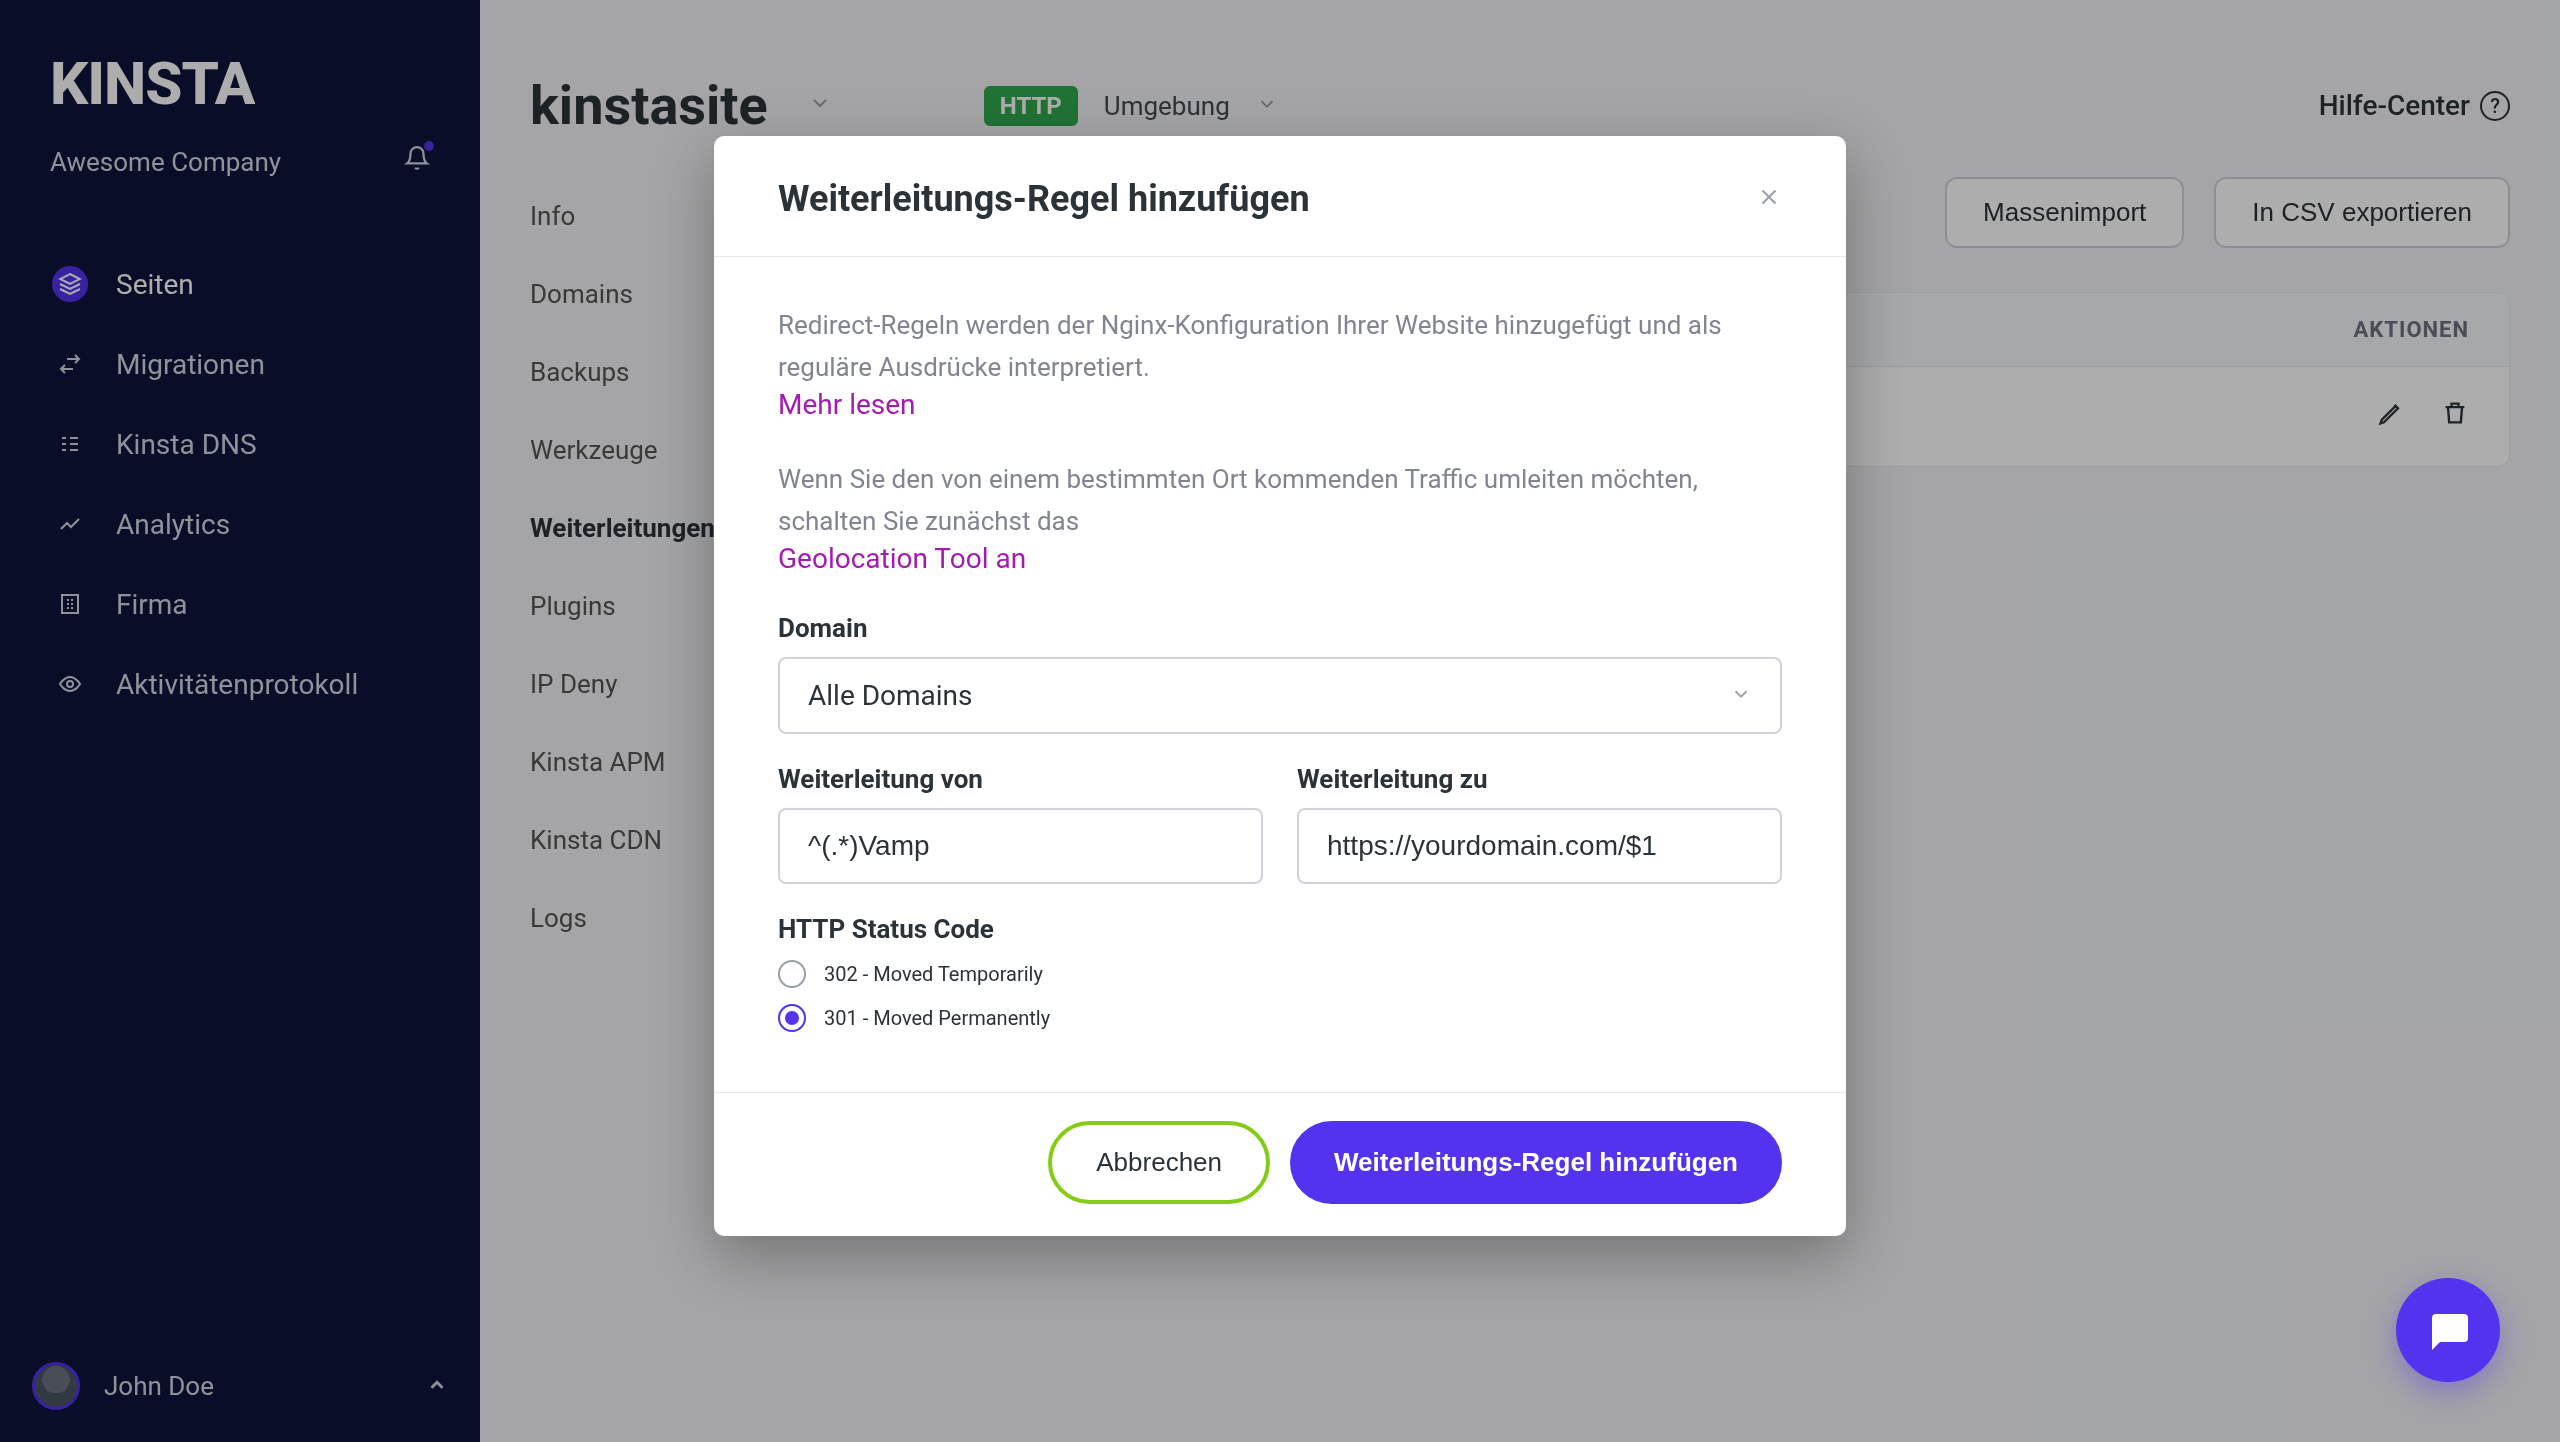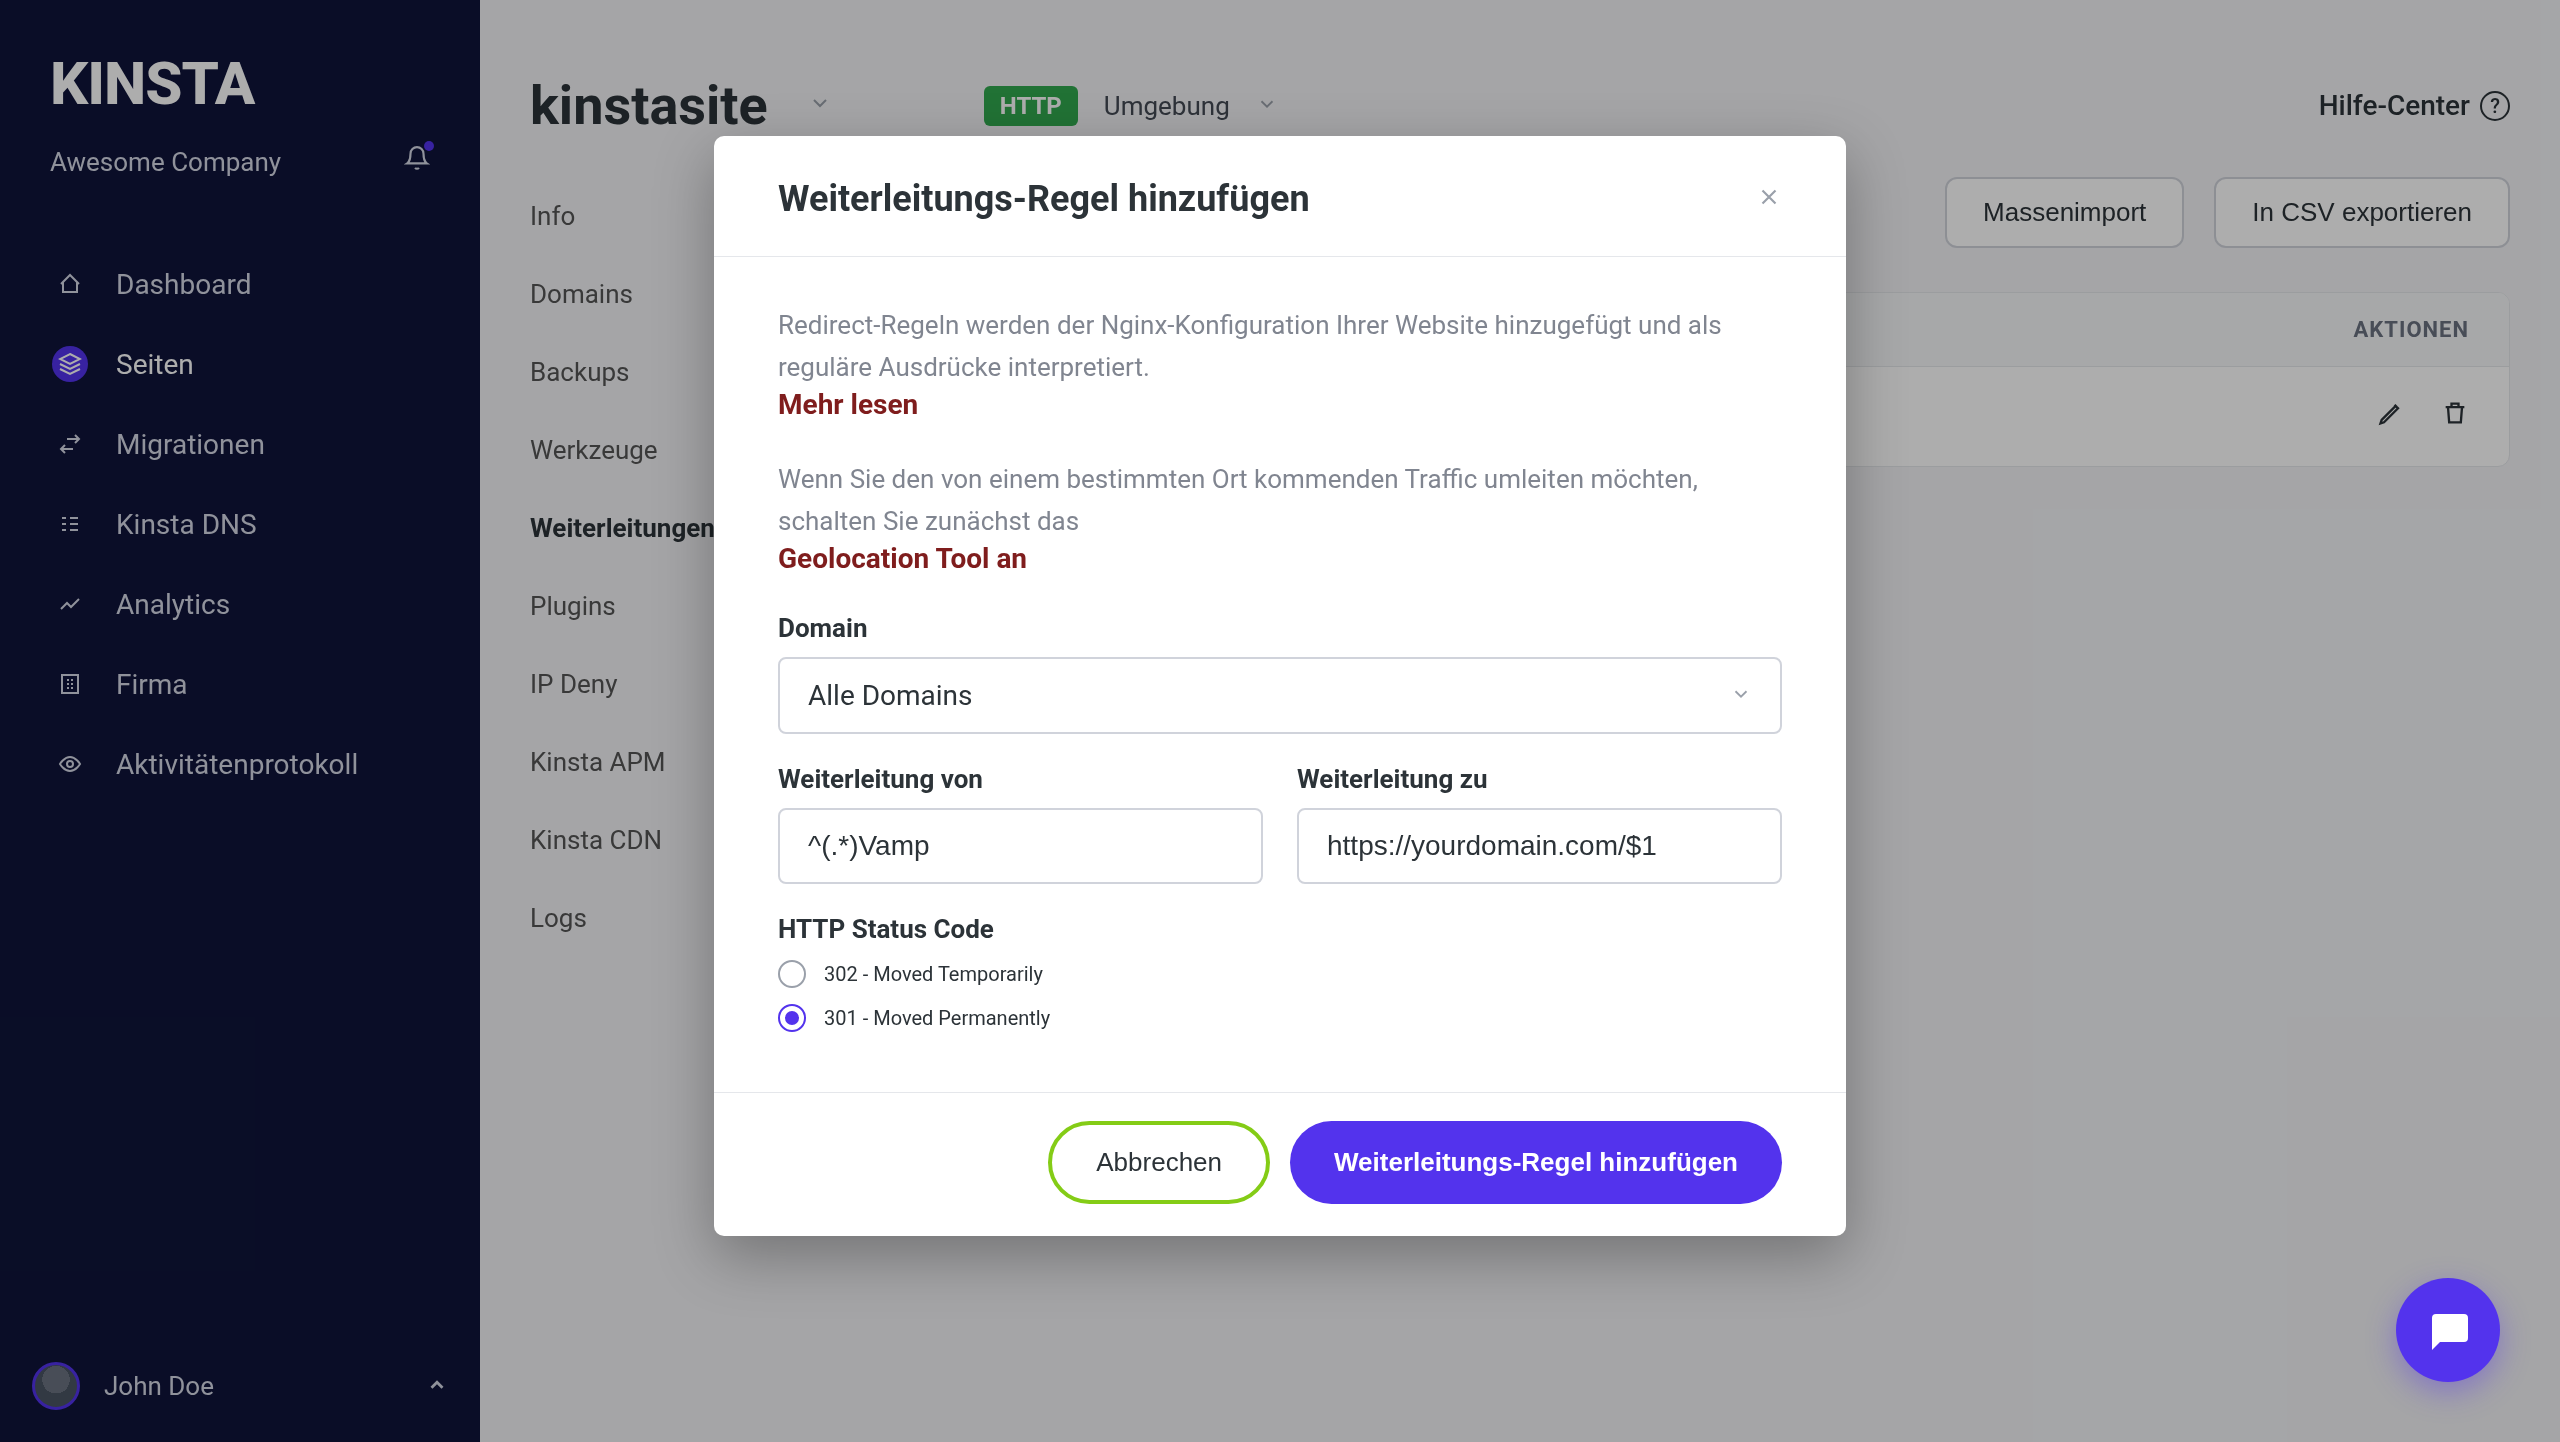--- a/index.html
+++ b/index.html
@@ -46,21 +46,21 @@
 .td-actions { flex:1; display:flex; justify-content:flex-end; gap:36px; }
 .icon-btn { color:#2C3338; cursor:pointer; }
 .icon-btn svg { width:28px; height:28px; }
 .overlay { position:absolute; inset:0; background:rgba(0,0,0,0.32); display:flex; align-items:flex-start; justify-content:center; padding-top:136px; }
 .modal { width:1132px; background:#fff; border-radius:10px; display:flex; flex-direction:column; box-shadow:0 20px 60px rgba(0,0,0,0.3); }
 .modal-header { display:flex; justify-content:space-between; align-items:center; padding:42px 64px 36px 64px; border-bottom:1px solid #E5E7EB; }
 .modal-title { font-size:36px; font-weight:700; color:#2C3338; }
 .modal-close { color:#9AA0AA; cursor:pointer; font-size:32px; }
 .modal-body { padding:48px 64px 60px 64px; }
 .hint-text { color:#808590; font-size:26px; line-height:1.6; }
-.link-text { color:#7f1d1d; font-size:28px; font-weight:700; cursor:pointer; }
+.link-text { color:#a21caf; font-size:28px; font-weight:400; cursor:pointer; }
 .para { margin-bottom:38px; }
 .field-label { font-size:26px; font-weight:700; color:#2C3338; margin-bottom:14px; }
 .select-box, .text-input { width:100%; border:2px solid #D0D3DB; border-radius:8px; padding:20px 28px; font-size:28px; color:#2C3338; background:#fff; display:flex; justify-content:space-between; align-items:center; }
 .text-input { outline:none; }
 .two-col { display:flex; gap:34px; margin-top:30px; }
 .col { flex:1; }
 .radio-group { margin-top:30px; }
 .radio-row { display:flex; align-items:center; gap:18px; margin-top:16px; cursor:pointer; }
 .radio { width:28px; height:28px; border:2px solid #9AA0AA; border-radius:50%; display:flex; align-items:center; justify-content:center; flex-shrink:0; }
 .radio.checked { border-color:#5333ED; }
@@ -83,28 +83,20 @@
     <span class="company-name">Awesome Company</span>
     <span class="bell">
       <svg viewBox="0 0 24 24" width="26" height="26" fill="none" stroke="currentColor" stroke-width="2">
           <path d="M18 8a6 6 0 10-12 0c0 7-3 9-3 9h18s-3-2-3-9"></path>
           <path d="M13.7 21a2 2 0 01-3.4 0"></path>
         </svg>
       <span class="bell-dot"></span>
     </span>
   </div>
   <nav class="nav">
-    <div class="nav-item">
-      <span class="nav-icon">
-          <svg viewBox="0 0 24 24" fill="none" stroke="currentColor" stroke-width="2">
-            <path d="M3 12l9-9 9 9M5 10v10h14V10"></path>
-          </svg>
-        </span>
-      <span>Dashboard</span>
-    </div>
     <div class="nav-item active">
       <span class="nav-icon">
           <svg viewBox="0 0 24 24" fill="none" stroke="currentColor" stroke-width="2">
             <path d="M12 2l10 5-10 5L2 7l10-5zM2 17l10 5 10-5M2 12l10 5 10-5"></path>
           </svg>
         </span>
       <span>Seiten</span>
     </div>
     <div class="nav-item">
       <span class="nav-icon">

